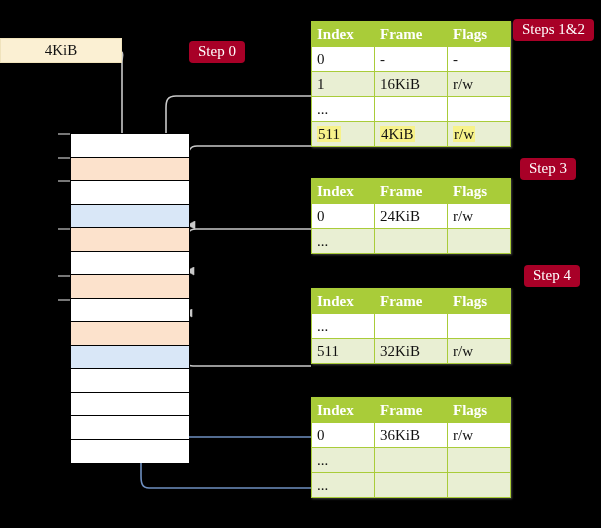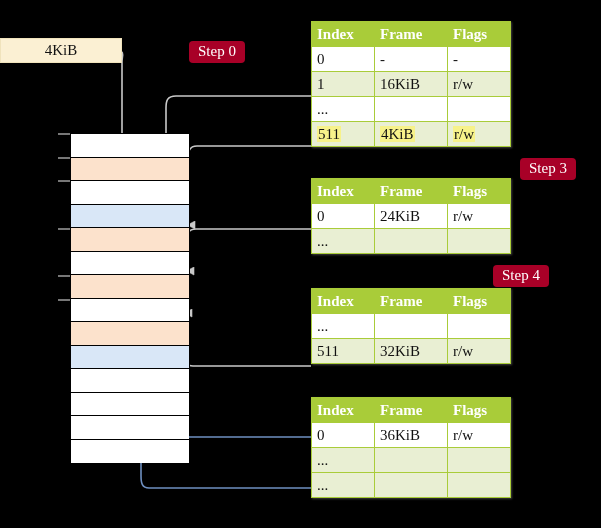--- a/index.html
+++ b/index.html
@@ -90,24 +90,27 @@
     </g>
   </svg>
 
   <div class="kbox" style="left:0px;top:38px;width:120px;height:23px;">
     <span>4KiB</span>
   </div>
 
   <div class="badge" style="left:189px;top:41px;">
     <span>Step 0</span>
   </div>
+  <div class="badge" style="left:513px;top:19px;">
+    <span>Steps 1&amp;2</span>
+  </div>
   <div class="badge" style="left:520px;top:158px;">
     <span>Step 3</span>
   </div>
-  <div class="badge" style="left:493px;top:265px;">
+  <div class="badge" style="left:524px;top:265px;">
     <span>Step 4</span>
   </div>
 
   <div class="tick" style="top:133px;"></div>
   <div class="tick" style="top:157px;"></div>
   <div class="tick" style="top:180px;"></div>
   <div class="tick" style="top:228px;"></div>
   <div class="tick" style="top:275px;"></div>
   <div class="tick" style="top:299px;"></div>
 

